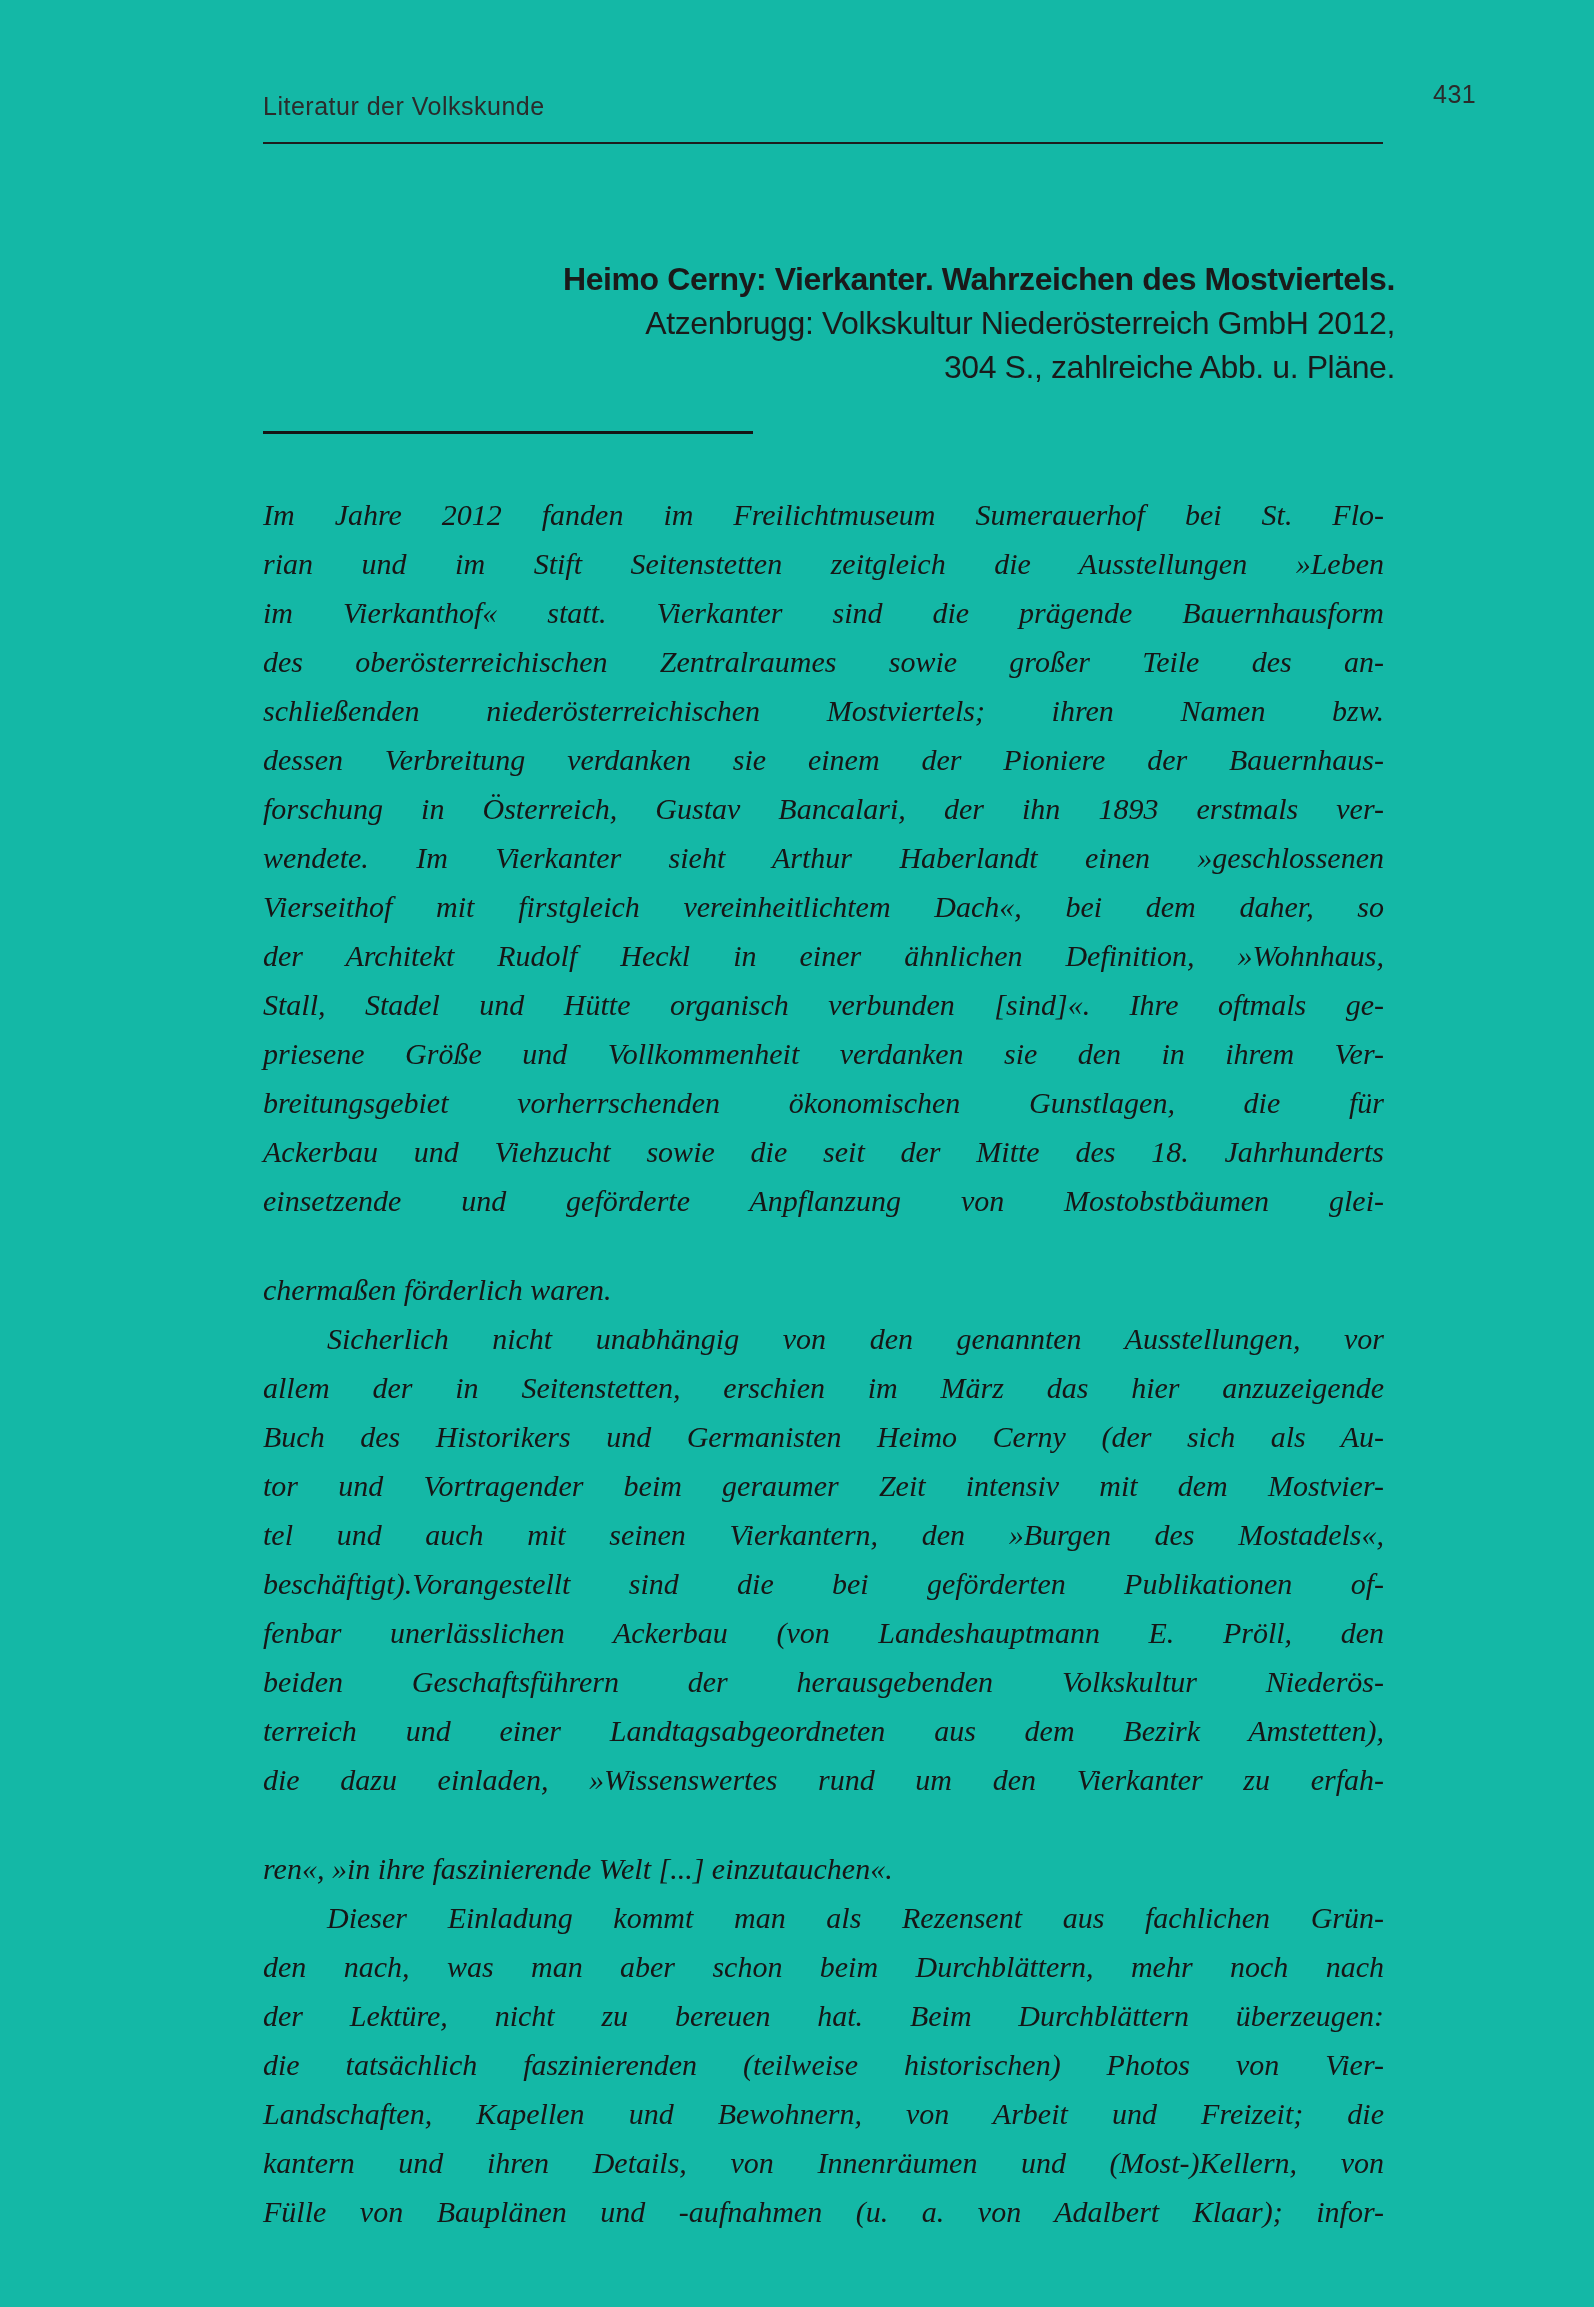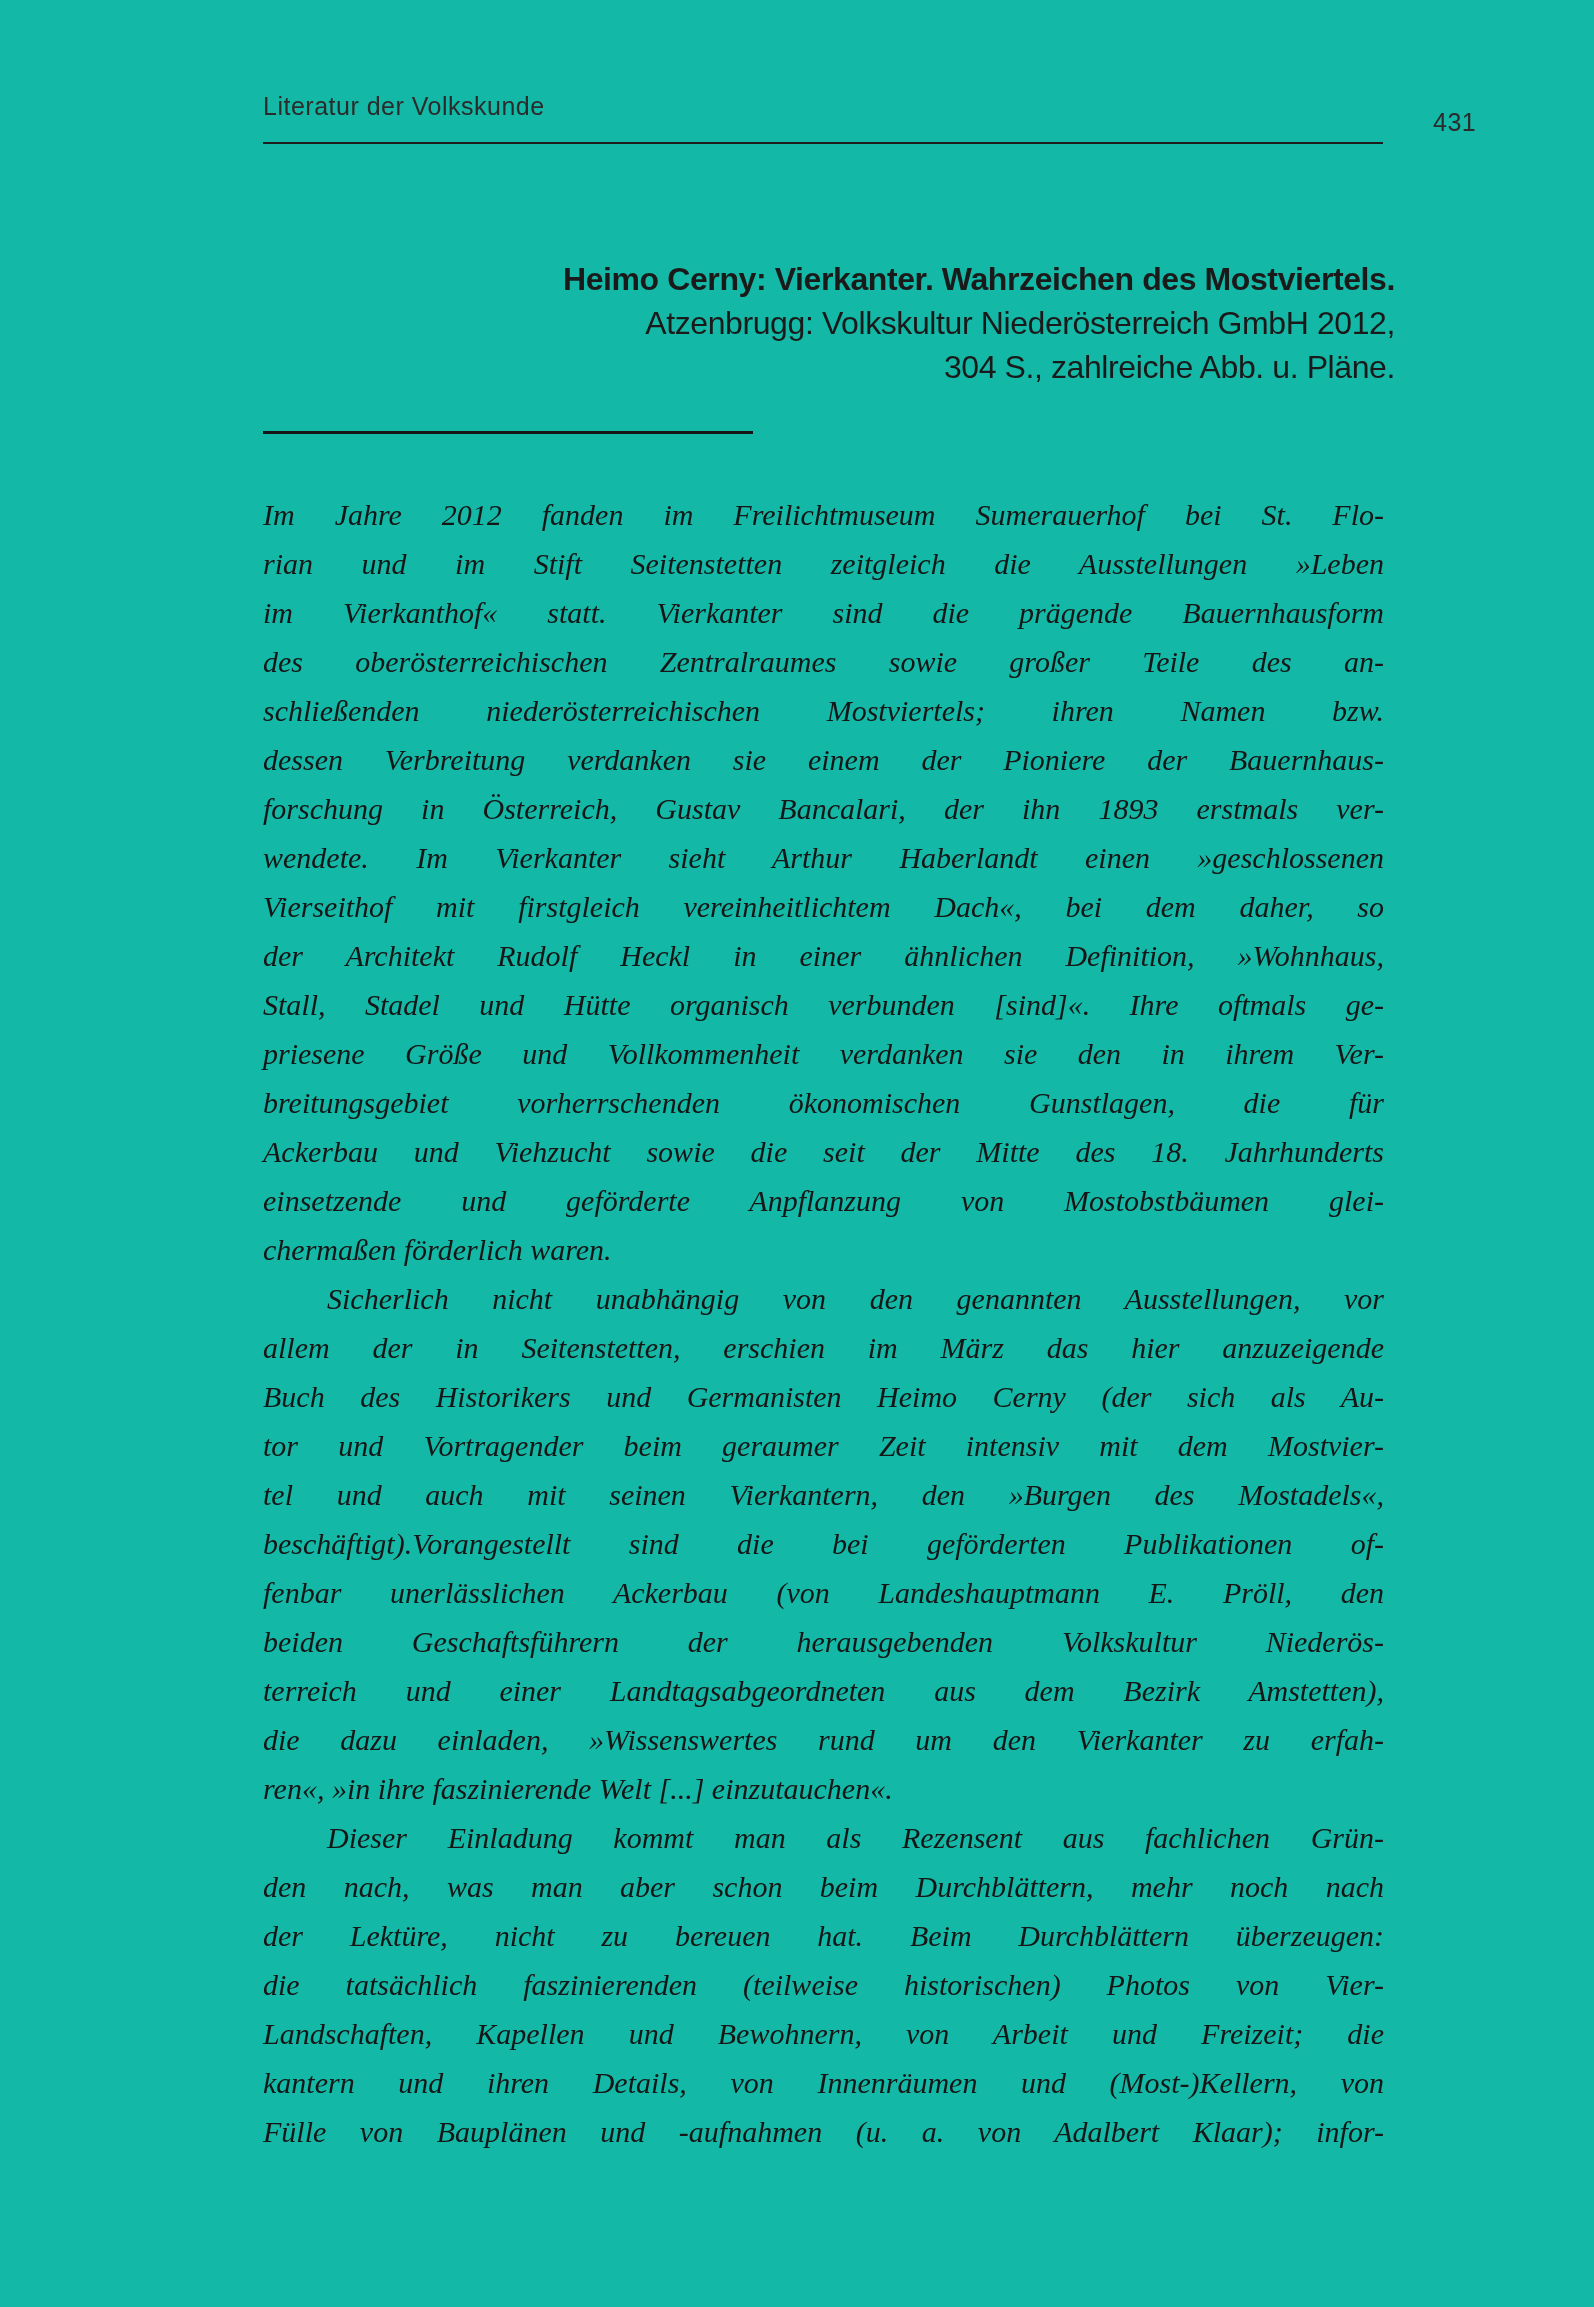--- a/index.html
+++ b/index.html
@@ -27,21 +27,21 @@
     font-size: 25px;
     line-height: 32px;
     letter-spacing: 0.5px;
     color: #2b2b2b;
     white-space: nowrap;
   }
 
   .page-number {
     position: absolute;
     right: 119px;
-    top: 106px;
+    top: 78px;
     font-size: 25px;
     line-height: 32px;
     letter-spacing: 0.4px;
     color: #2b2b2b;
     white-space: nowrap;
   }
 
   .header-rule {
     position: absolute;
     left: 263px;
@@ -97,20 +97,21 @@
     line-height: 49px;
     text-align: justify;
     text-align-last: justify;
     white-space: normal;
     font-style: italic;
   }
 
   .body-line.no-justify {
     text-align: left;
     text-align-last: left;
+    margin-top: 40px;
   }
 
   .body-line.indented {
     padding-left: 64px;
   }
 </style>
 </head>
 <body>
 
 <div class="page">

